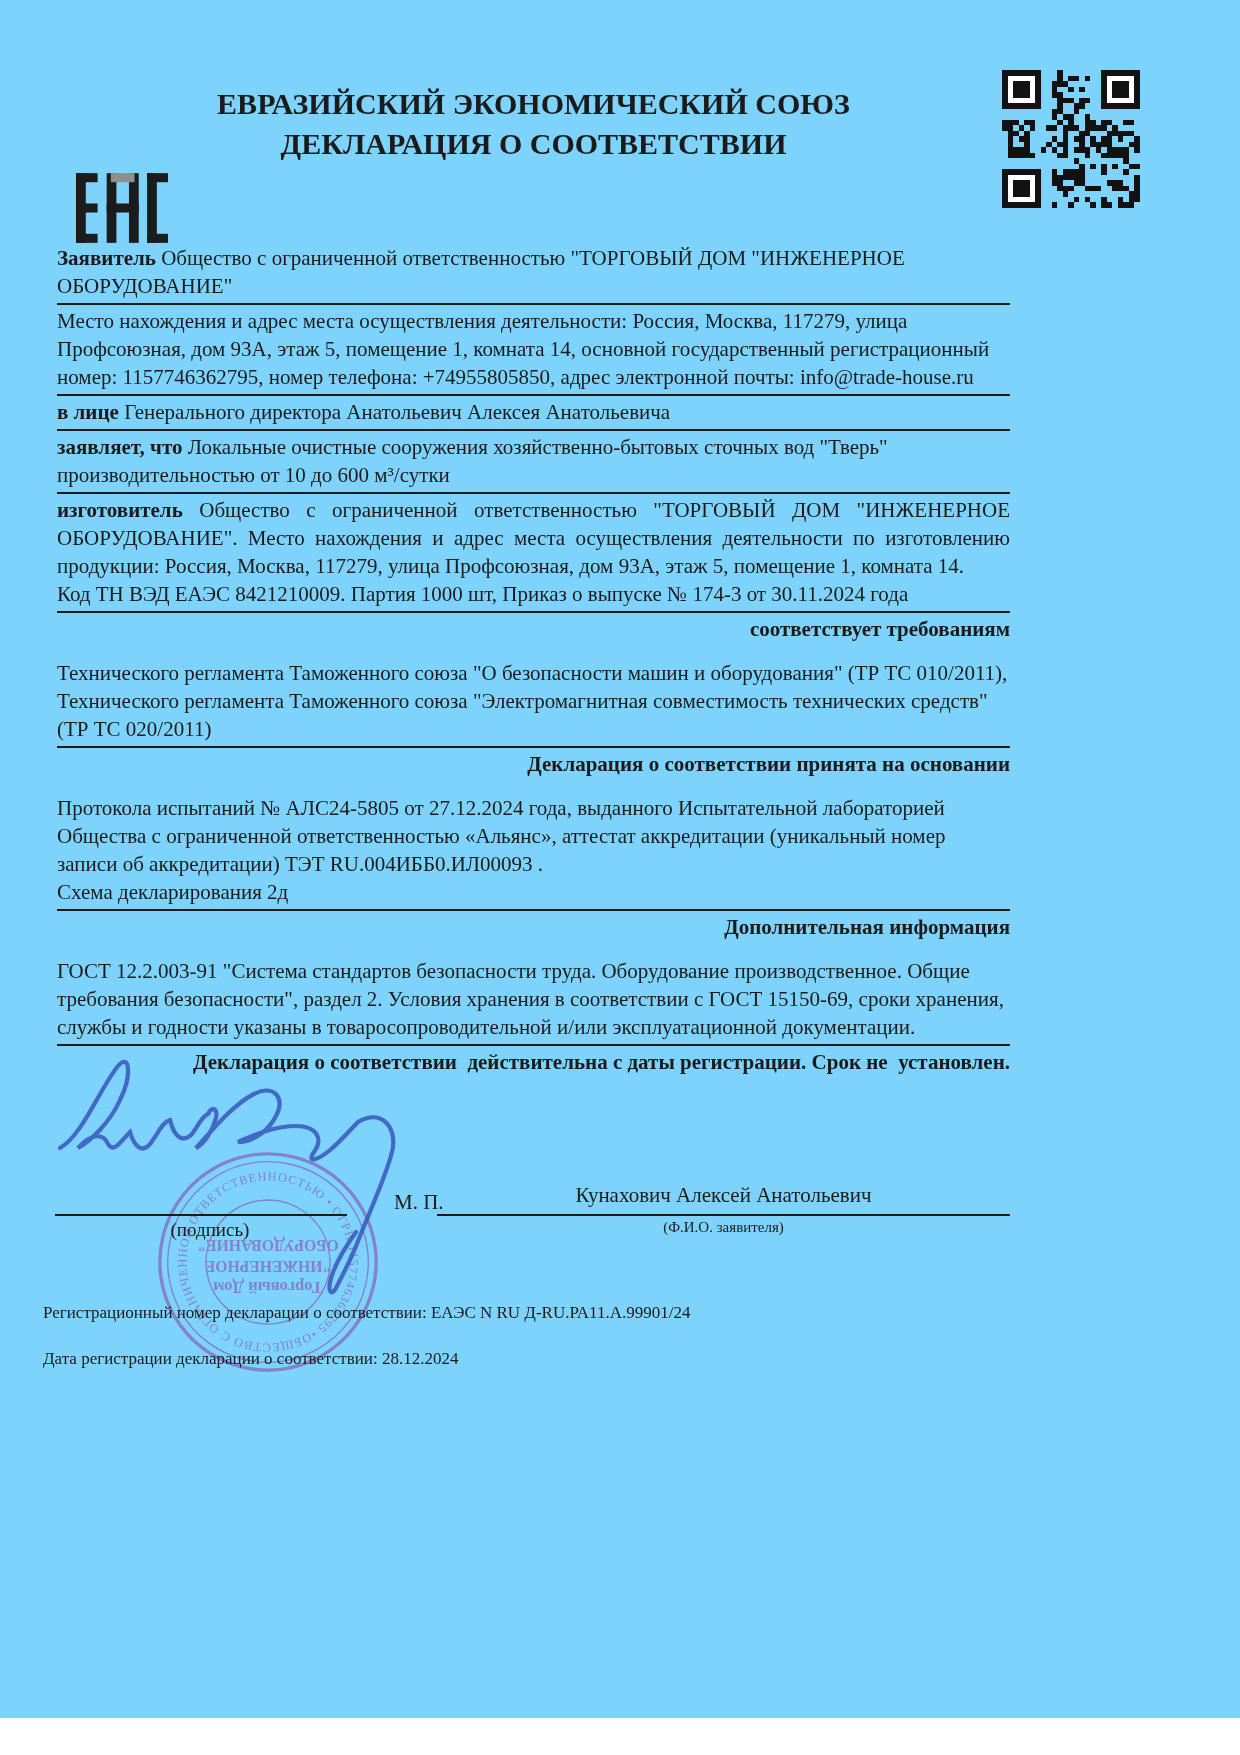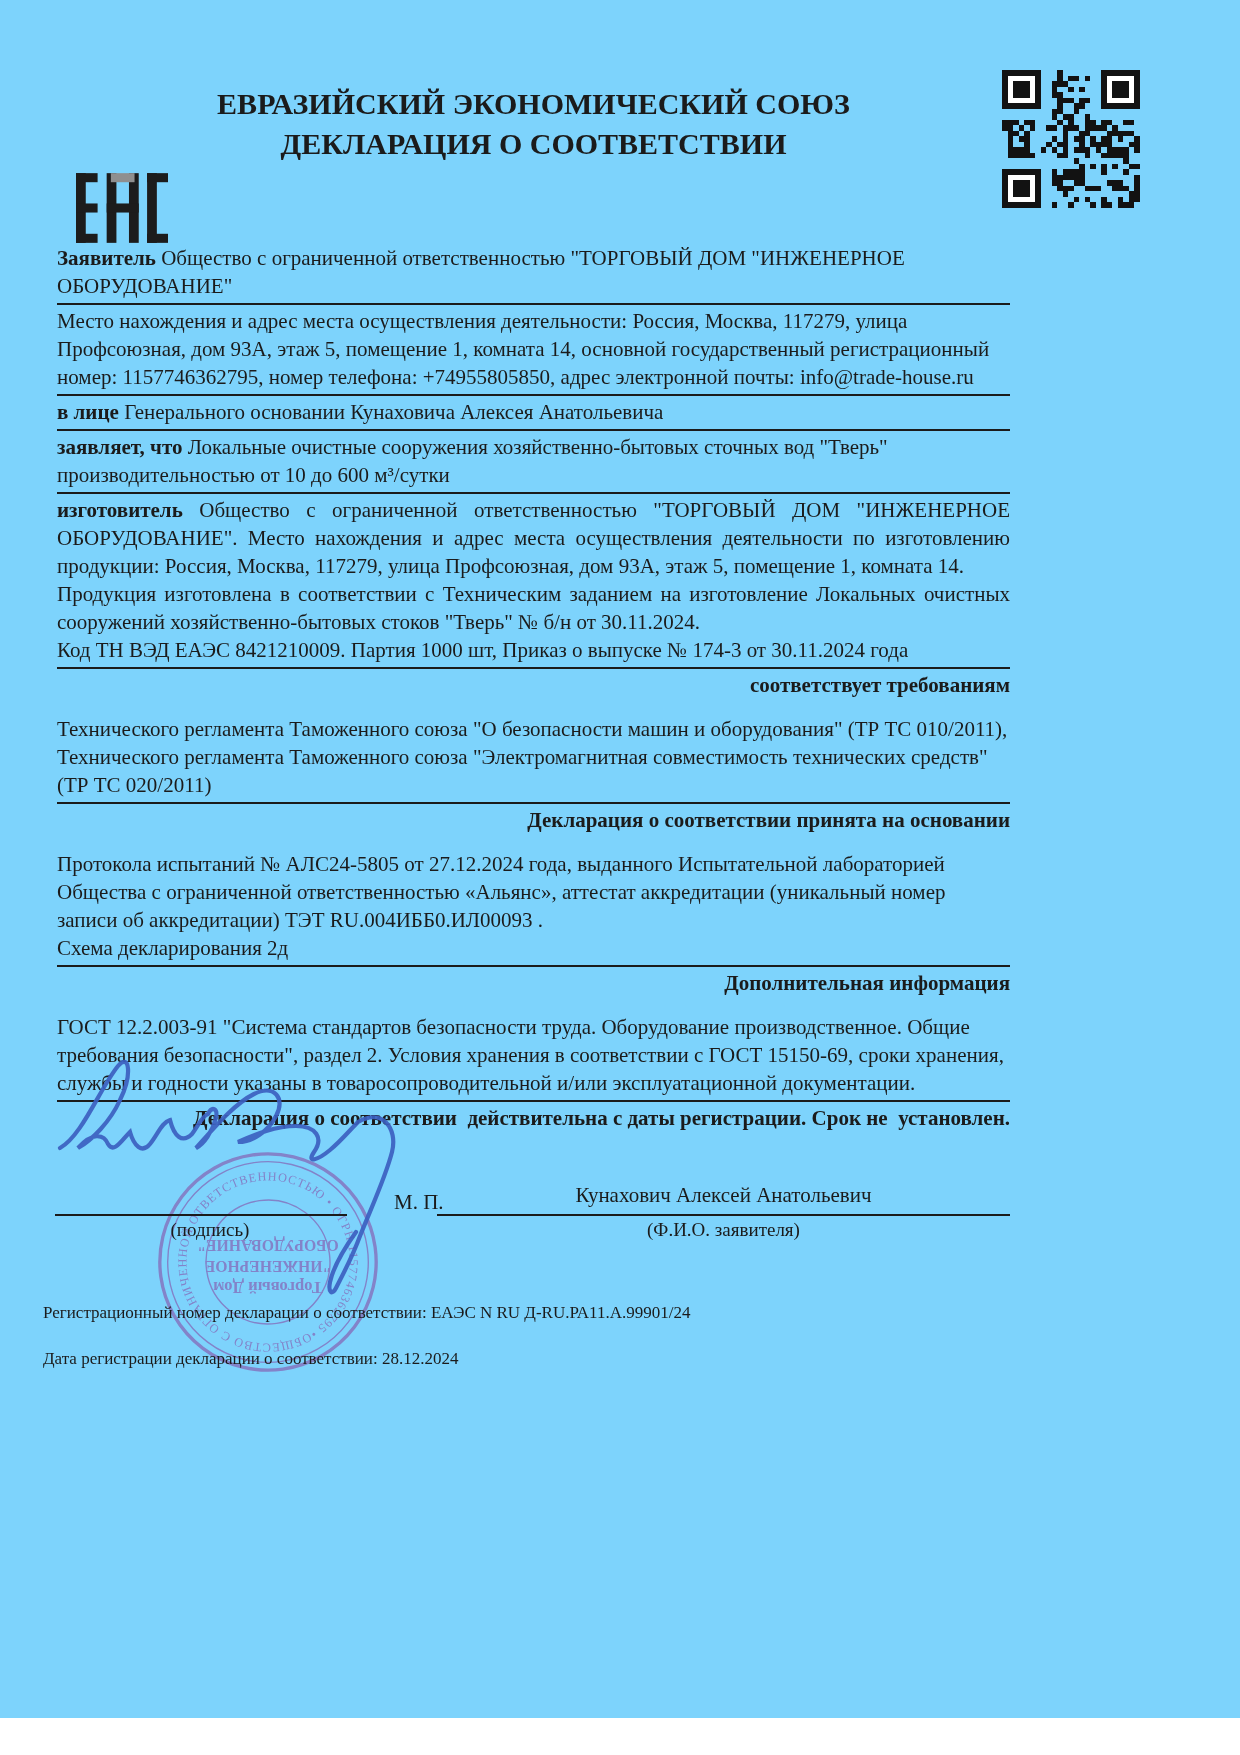--- a/index.html
+++ b/index.html
@@ -23,21 +23,21 @@
 
   .stamp{position:absolute;left:150px;top:1144px;width:236px;height:236px;opacity:.88;}
   .sig-svg{position:absolute;left:42px;top:1036px;}
 
   .sigline{position:absolute;top:1214px;border-top:2px solid #1b1b1b;height:0;}
   .sigline.left{left:55px;width:292px;}
   .sigline.right{left:437px;width:573px;}
   .podpis{position:absolute;left:120px;top:1219px;width:180px;text-align:center;font-size:19px;}
   .mp{position:absolute;left:394px;top:1190px;font-size:21px;}
   .fio-name{position:absolute;left:437px;top:1183px;width:573px;text-align:center;font-size:21px;}
-  .fio-cap{position:absolute;left:437px;top:1219px;width:573px;text-align:center;font-size:19px;}
+  .fio-cap{position:absolute;left:437px;top:1219px;width:573px;text-align:center;font-size:15px;}
 
   .reg{position:absolute;left:43px;font-weight:normal;font-size:17px;}
   .reg.num{top:1303px;}
   .reg.date{top:1349px;}
 </style>
 </head>
 <body>
 
 <div class="page">
 
@@ -254,30 +254,29 @@
 
     <div class="sec">
       <p><b>Заявитель</b> <span>Общество с ограниченной ответственностью "ТОРГОВЫЙ ДОМ "ИНЖЕНЕРНОЕ ОБОРУДОВАНИЕ"</span></p>
     </div>
 
     <div class="sec">
       <p>Место нахождения и адрес места осуществления деятельности: Россия, Москва, 117279, улица Профсоюзная, дом 93А, этаж 5, помещение 1, комната 14, основной государственный регистрационный номер: 1157746362795, номер телефона: +74955805850, адрес электронной почты: info@trade-house.ru</p>
     </div>
 
     <div class="sec">
-      <p><b>в лице</b> <span>Генерального основании Кунаховича Алексея Анатольевича</span></p>
+      <p><b>в лице</b> <span>Генерального директора Анатольевич Алексея Анатольевича</span></p>
     </div>
 
     <div class="sec">
       <p><b>заявляет, что</b> <span>Локальные очистные сооружения хозяйственно-бытовых сточных вод "Тверь" производительностью от 10 до 600 м³/сутки</span></p>
     </div>
 
     <div class="sec">
       <p class="just"><b>изготовитель</b> <span>Общество с ограниченной ответственностью "ТОРГОВЫЙ ДОМ "ИНЖЕНЕРНОЕ ОБОРУДОВАНИЕ". Место нахождения и адрес места осуществления деятельности по изготовлению продукции: Россия, Москва, 117279, улица Профсоюзная, дом 93А, этаж 5, помещение 1, комната 14.</span></p>
-      <p class="just">Продукция изготовлена в соответствии с Техническим заданием на изготовление Локальных очистных сооружений хозяйственно-бытовых стоков "Тверь" № б/н от 30.11.2024.</p>
       <p>Код ТН ВЭД ЕАЭС 8421210009. Партия 1000 шт, Приказ о выпуске № 174-3 от 30.11.2024 года</p>
     </div>
 
     <div class="sec">
       <p class="bold">соответствует требованиям</p>
       <p class="gap">Технического регламента Таможенного союза "О безопасности машин и оборудования" (ТР ТС 010/2011), Технического регламента Таможенного союза "Электромагнитная совместимость технических средств" (ТР ТС 020/2011)</p>
     </div>
 
     <div class="sec">
       <p class="bold">Декларация о соответствии принята на основании</p>

